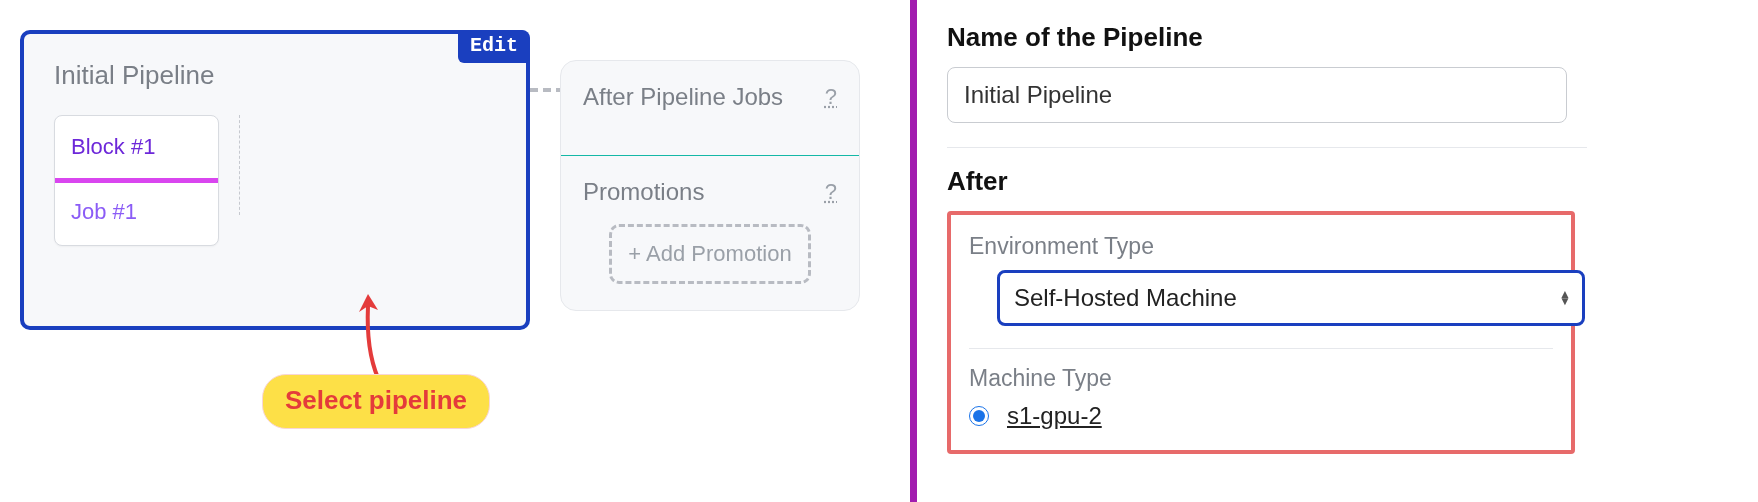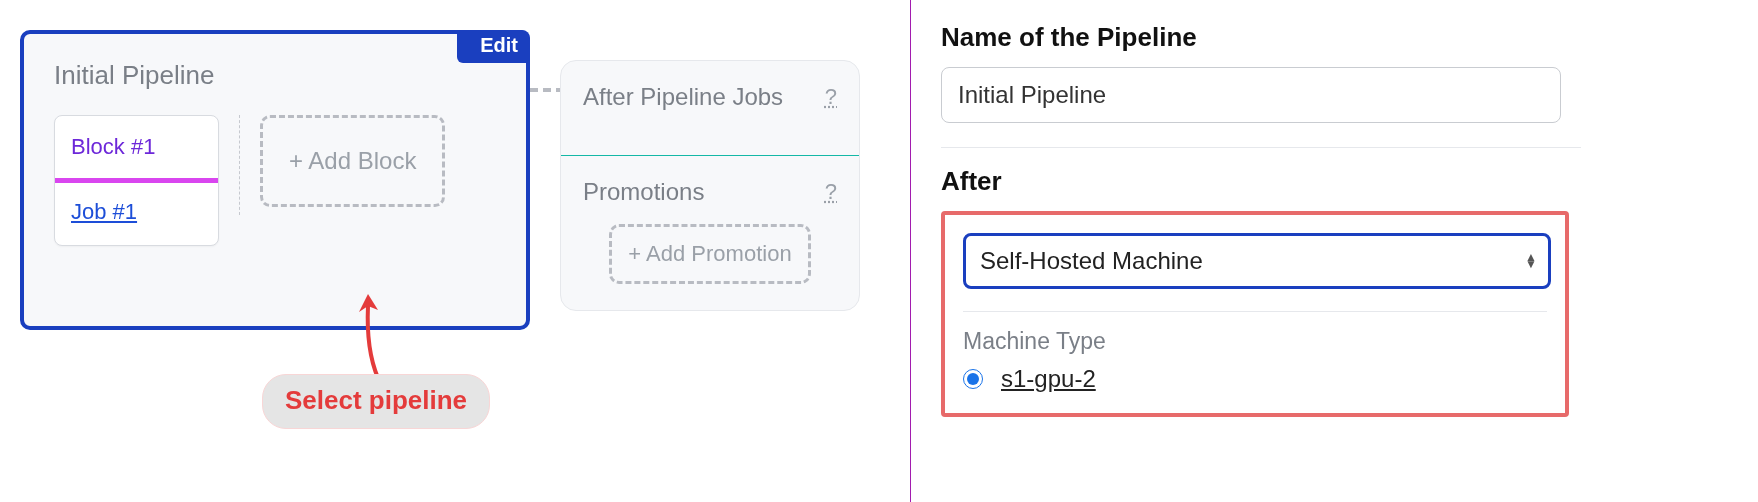--- a/index.html
+++ b/index.html
@@ -18,21 +18,21 @@
       width: 910px;
       height: 502px;
       padding: 30px 20px;
     }
     .right-panel {
       position: absolute;
       left: 910px;
       top: 0;
       width: 848px;
       height: 502px;
-      border-left: 1px solid #a21caf;
+      border-left: 7px solid #a21caf;
       padding: 22px 30px 0 30px;
     }
 
     
     .pipeline-card {
       position: relative;
       width: 510px;
       height: 300px;
       background: #f7f8fa;
       border: 4px solid #1a3fbf;
@@ -40,22 +40,23 @@
       padding: 26px 30px;
     }
     .edit-badge {
       position: absolute;
       top: -4px;
       right: -4px;
       background: #1a3fbf;
       color: #fff;
       font-weight: 700;
       font-size: 20px;
-      padding: 4px 12px 6px 23px;
+      padding: 4px 12px 6px 12px;
       border-radius: 0 8px 0 6px;
+      font-family: Liberation Mono, monospace;
     }
     .pipeline-title {
       color: #7a7f87;
       font-size: 26px;
       margin-bottom: 24px;
     }
     .pipeline-body {
       display: flex;
       align-items: flex-start;
       gap: 20px;
@@ -69,22 +70,21 @@
     }
     .block-header {
       padding: 18px 16px;
       font-size: 22px;
       color: #6d28d9;
       border-bottom: 5px solid #d946ef;
     }
     .block-job {
       padding: 16px 16px 20px 16px;
       font-size: 22px;
-      color: #1d4ed8;
-      text-decoration: underline;
+      color: #8b5cf6;
     }
     .divider-v {
       width: 1px;
       height: 100px;
       border-left: 1px dashed #c6c9cf;
       margin-top: 0;
     }
     .add-block {
       border: 3px dashed #b8bbc2;
       border-radius: 10px;
@@ -154,21 +154,21 @@
       left: 350px;
       top: 290px;
       width: 40px;
       height: 90px;
     }
     .arrow-wrap svg { width: 40px; height: 90px; }
     .callout {
       position: absolute;
       left: 262px;
       top: 374px;
-      background: #e5e5e5;
+      background: #fde047;
       color: #e43b3b;
       border: 1px solid #f8d6d6;
       border-radius: 24px;
       padding: 10px 22px 12px 22px;
       font-size: 26px;
       font-weight: 700;
     }
 
     
     .field-label {
@@ -198,20 +198,21 @@
       width: 628px;
     }
     .sub-label {
       font-size: 23px;
       color: #7a7f87;
       margin-bottom: 10px;
     }
     .select-wrap {
       position: relative;
       width: 588px;
+      margin-left: 28px;
     }
     .select-box {
       width: 100%;
       height: 56px;
       border: 3px solid #1a3fbf;
       border-radius: 8px;
       font-size: 24px;
       padding: 0 40px 0 14px;
       background: #fff;
       color: #222;
@@ -254,21 +255,20 @@
 <div class="left-panel">
   <div class="pipeline-card">
     <div class="edit-badge">Edit</div>
     <div class="pipeline-title">Initial Pipeline</div>
     <div class="pipeline-body">
       <div class="block-card">
         <div class="block-header">Block #1</div>
         <div class="block-job">Job #1</div>
       </div>
       <div class="divider-v"></div>
-      <div class="add-block">+ Add Block</div>
     </div>
   </div>
 
   <div class="connector"></div>
 
   <div class="side-col">
     <div class="side-sec">
       <div class="side-head">
         <span>After Pipeline Jobs</span>
         <span class="help-q">?</span>
@@ -291,20 +291,21 @@
   </div>
   <div class="callout">Select pipeline</div>
 </div>
 
 <div class="right-panel">
   <div class="field-label">Name of the Pipeline</div>
   <input class="text-input" type="text" value="Initial Pipeline" style="">
   <div class="right-divider"></div>
   <div class="field-label">After</div>
   <div class="agent-box">
+    <div class="sub-label">Environment Type</div>
     <div class="select-wrap">
       <div class="select-box">
         <span>Self-Hosted Machine</span>
       </div>
       <div class="select-caret">
         <span>▲</span>
           <span>▼</span>
       </div>
     </div>
     <div class="agent-div"></div>

